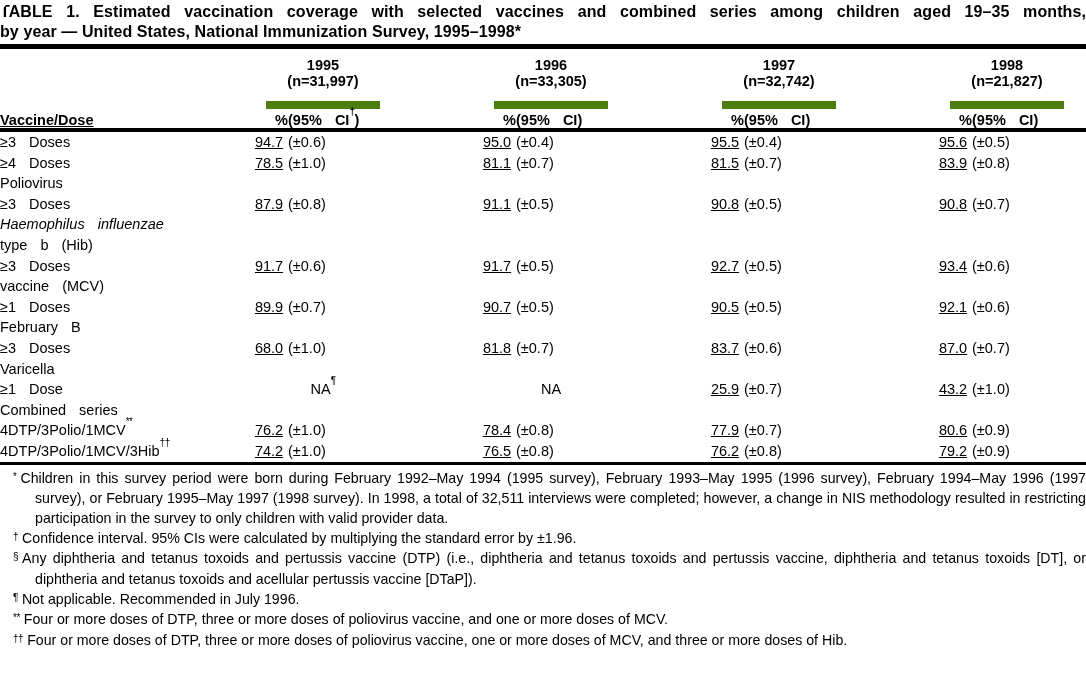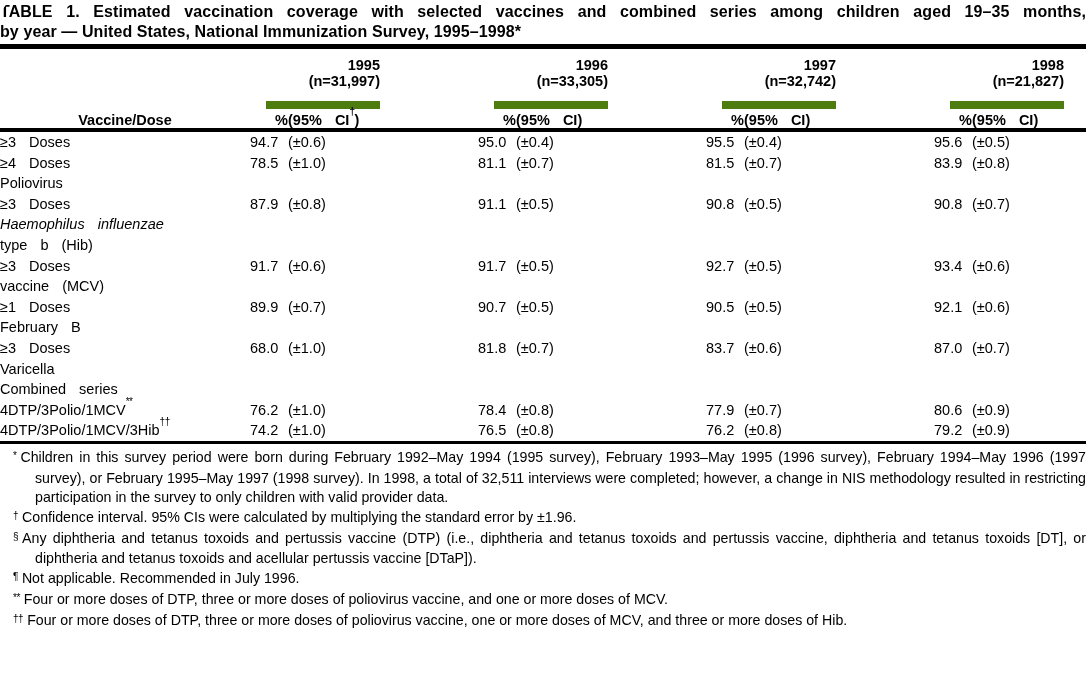--- a/index.html
+++ b/index.html
@@ -20,33 +20,33 @@
 
   
   table.vtable { border-collapse: collapse; table-layout: fixed; width: 1086px; }
   table.vtable th, table.vtable td { margin: 0; padding: 0; }
 
   thead th { font-weight: bold; font-size: 14.5px; vertical-align: bottom; }
   .year-row th { height: 24px; padding-top: 5px; }
   .n-row th { height: 22px; }
   .ci-row th { height: 21px; border-bottom: 4px solid #000; padding-bottom: 3px; }
 
-  .grp { margin-left: 16px; width: 114px; text-align: right; white-space: nowrap; }
+  .grp { margin-left: 16px; width: 114px; text-align: center; white-space: nowrap; }
   .n-underline { border-bottom: 8px solid #4d7c0f; padding-bottom: 12px; }
 
-  .vd-h { text-align: center; white-space: nowrap; }
+  .vd-h { text-align: left; white-space: nowrap; text-decoration: underline; }
   .pct-h { text-align: right; padding-right: 1px; }
   .ci-h { text-align: left; padding-left: 12px; word-spacing: 9px; white-space: nowrap; }
 
   tbody td { font-size: 14.5px; height: 20.6px; line-height: 20.6px; white-space: nowrap; }
   tbody tr.first td { padding-top: 5px; }
   .lbl { text-align: left; word-spacing: 9px; }
   .ind { padding-left: 14px; }
   .it { font-style: italic; }
-  .pct { text-align: left; }
+  .pct { text-align: center; text-decoration: underline; }
   .ci { text-align: left; padding-left: 13px; }
 
   sup.s { font-size: 10px; line-height: 1; position: relative; top: -4px; letter-spacing: -0.5px; }
 
   
   .footnotes { padding-top: 4px; font-size: 14.2px; line-height: 19.7px; }
   .fn { text-align: justify; padding-left: 35px; text-indent: -22px; }
   .fn-marker { font-size: 10px; position: relative; top: -3px; padding-right: 4px; letter-spacing: -0.5px; }
 </style>
 </head>
@@ -198,20 +198,33 @@
         <td class="pct">81.8</td>
         <td class="ci">(±0.7)</td>
         <td class="pct">83.7</td>
         <td class="ci">(±0.6)</td>
         <td class="pct">87.0</td>
         <td class="ci">(±0.7)</td>
       </tr>
       <tr>
         <td class="lbl">Varicella</td>
         <td colspan="8"></td>
+      </tr>
+      <tr>
+        <td class="lbl ind">≥1 Dose</td>
+        <td colspan="2">
+            <div class="grp"><span>NA</span><sup class="s">¶</sup></div>
+          </td>
+        <td colspan="2">
+            <div class="grp">NA</div>
+          </td>
+        <td class="pct">25.9</td>
+        <td class="ci">(±0.7)</td>
+        <td class="pct">43.2</td>
+        <td class="ci">(±1.0)</td>
       </tr>
       <tr>
         <td class="lbl">Combined series</td>
         <td colspan="8"></td>
       </tr>
       <tr>
         <td class="lbl ind"><span>4DTP/3Polio/1MCV</span><sup class="s">**</sup></td>
         <td class="pct">76.2</td>
         <td class="ci">(±1.0)</td>
         <td class="pct">78.4</td>

